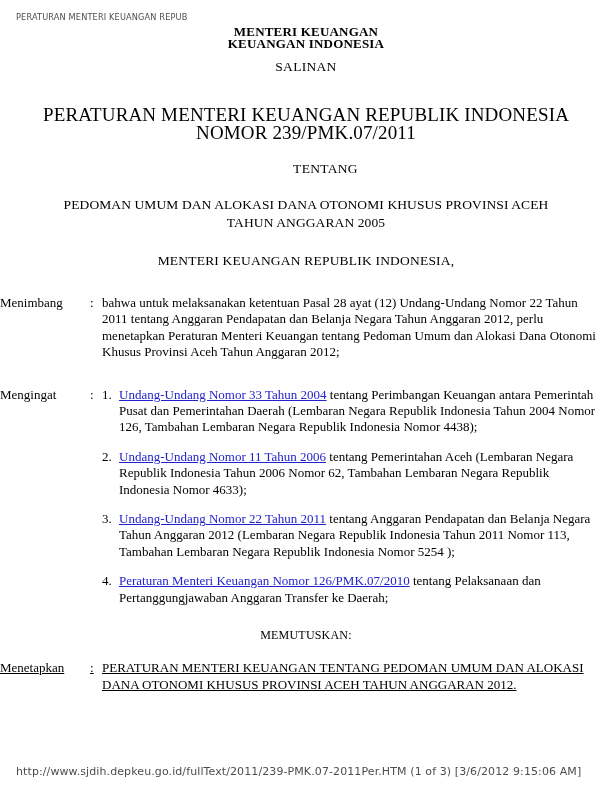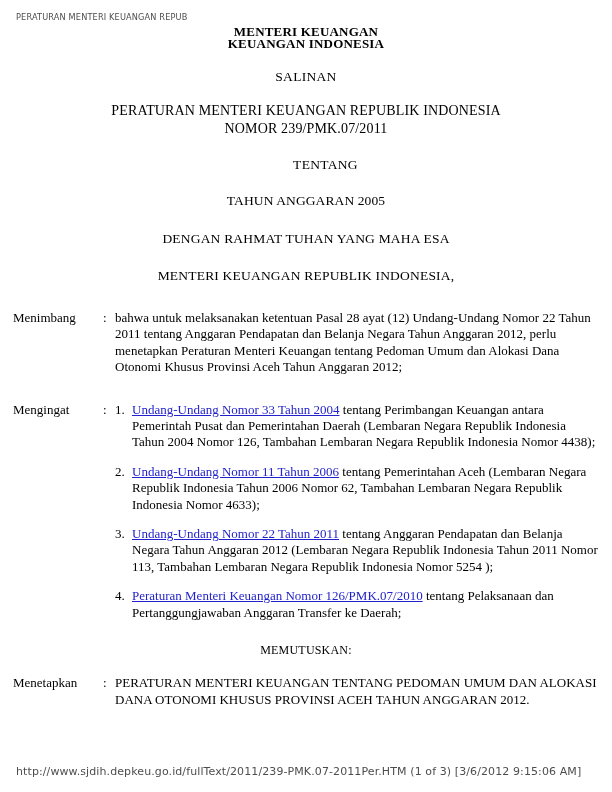--- a/index.html
+++ b/index.html
@@ -40,28 +40,28 @@
 
   .kop {
     font-size: 13px;
     font-weight: bold;
     line-height: 11.5px;
     letter-spacing: 0.2px;
   }
 
   .salinan {
     font-size: 13.5px;
-    margin-top: 20px;
+    margin-top: 10px;
     letter-spacing: 0.3px;
   }
 
   .title-main {
-    font-size: 14px;
+    font-size: 19px;
     line-height: 18px;
-    margin-top: 17px;
+    margin-top: 31px;
     letter-spacing: 0.15px;
   }
 
   .tentang {
     font-size: 13.5px;
     margin-top: 19px;
     letter-spacing: 0.3px;
     margin-left: 39px;
   }
 
@@ -81,21 +81,20 @@
   .menteri-line {
     font-size: 13.5px;
     margin-top: 21px;
     letter-spacing: 0.2px;
   }
 
   
   .clause {
     display: flex;
     margin-top: 26px;
-    padding-left: 13px;
     padding-right: 14px;
     font-size: 13px;
   }
   .clause .lbl {
     width: 90px;
     flex: 0 0 90px;
     line-height: 16.4px;
   }
   .clause .colon {
     width: 12px;
@@ -136,20 +135,21 @@
 
   .memutuskan {
     text-align: center;
     font-size: 12px;
     margin-top: 22px;
     letter-spacing: 0.2px;
   }
 
   .menetapkan-row {
     margin-top: 17px;
+    text-decoration: underline;
   }
 
   
   .page-footer {
     position: absolute;
     left: 16px;
     bottom: 14px;
     font-family: "DejaVu Sans", sans-serif;
     font-size: 11px;
     letter-spacing: 0.1px;
@@ -172,24 +172,24 @@
   <div class="center salinan">SALINAN</div>
 
   <div class="center title-main">
     <div>PERATURAN MENTERI KEUANGAN REPUBLIK INDONESIA</div>
     <div>NOMOR 239/PMK.07/2011</div>
   </div>
 
   <div class="center tentang">TENTANG</div>
 
   <div class="center subject">
+    <div>PEDOMAN UMUM DAN ALOKASI DANA OTONOMI KHUSUS PROVINSI ACEH</div>
     <div>TAHUN ANGGARAN 2005</div>
   </div>
 
-  <div class="center rahmat">DENGAN RAHMAT TUHAN YANG MAHA ESA</div>
 
   <div class="center menteri-line">MENTERI KEUANGAN REPUBLIK INDONESIA,</div>
 
   <div class="clause">
     <div class="lbl">Menimbang</div>
     <div class="colon">:</div>
     <div class="body">
       <p>bahwa untuk melaksanakan ketentuan Pasal 28 ayat (12) Undang-Undang Nomor 22 Tahun 2011 tentang Anggaran Pendapatan dan Belanja Negara Tahun Anggaran 2012, perlu menetapkan Peraturan Menteri Keuangan tentang Pedoman Umum dan Alokasi Dana Otonomi Khusus Provinsi Aceh Tahun Anggaran 2012;</p>
     </div>
   </div>

